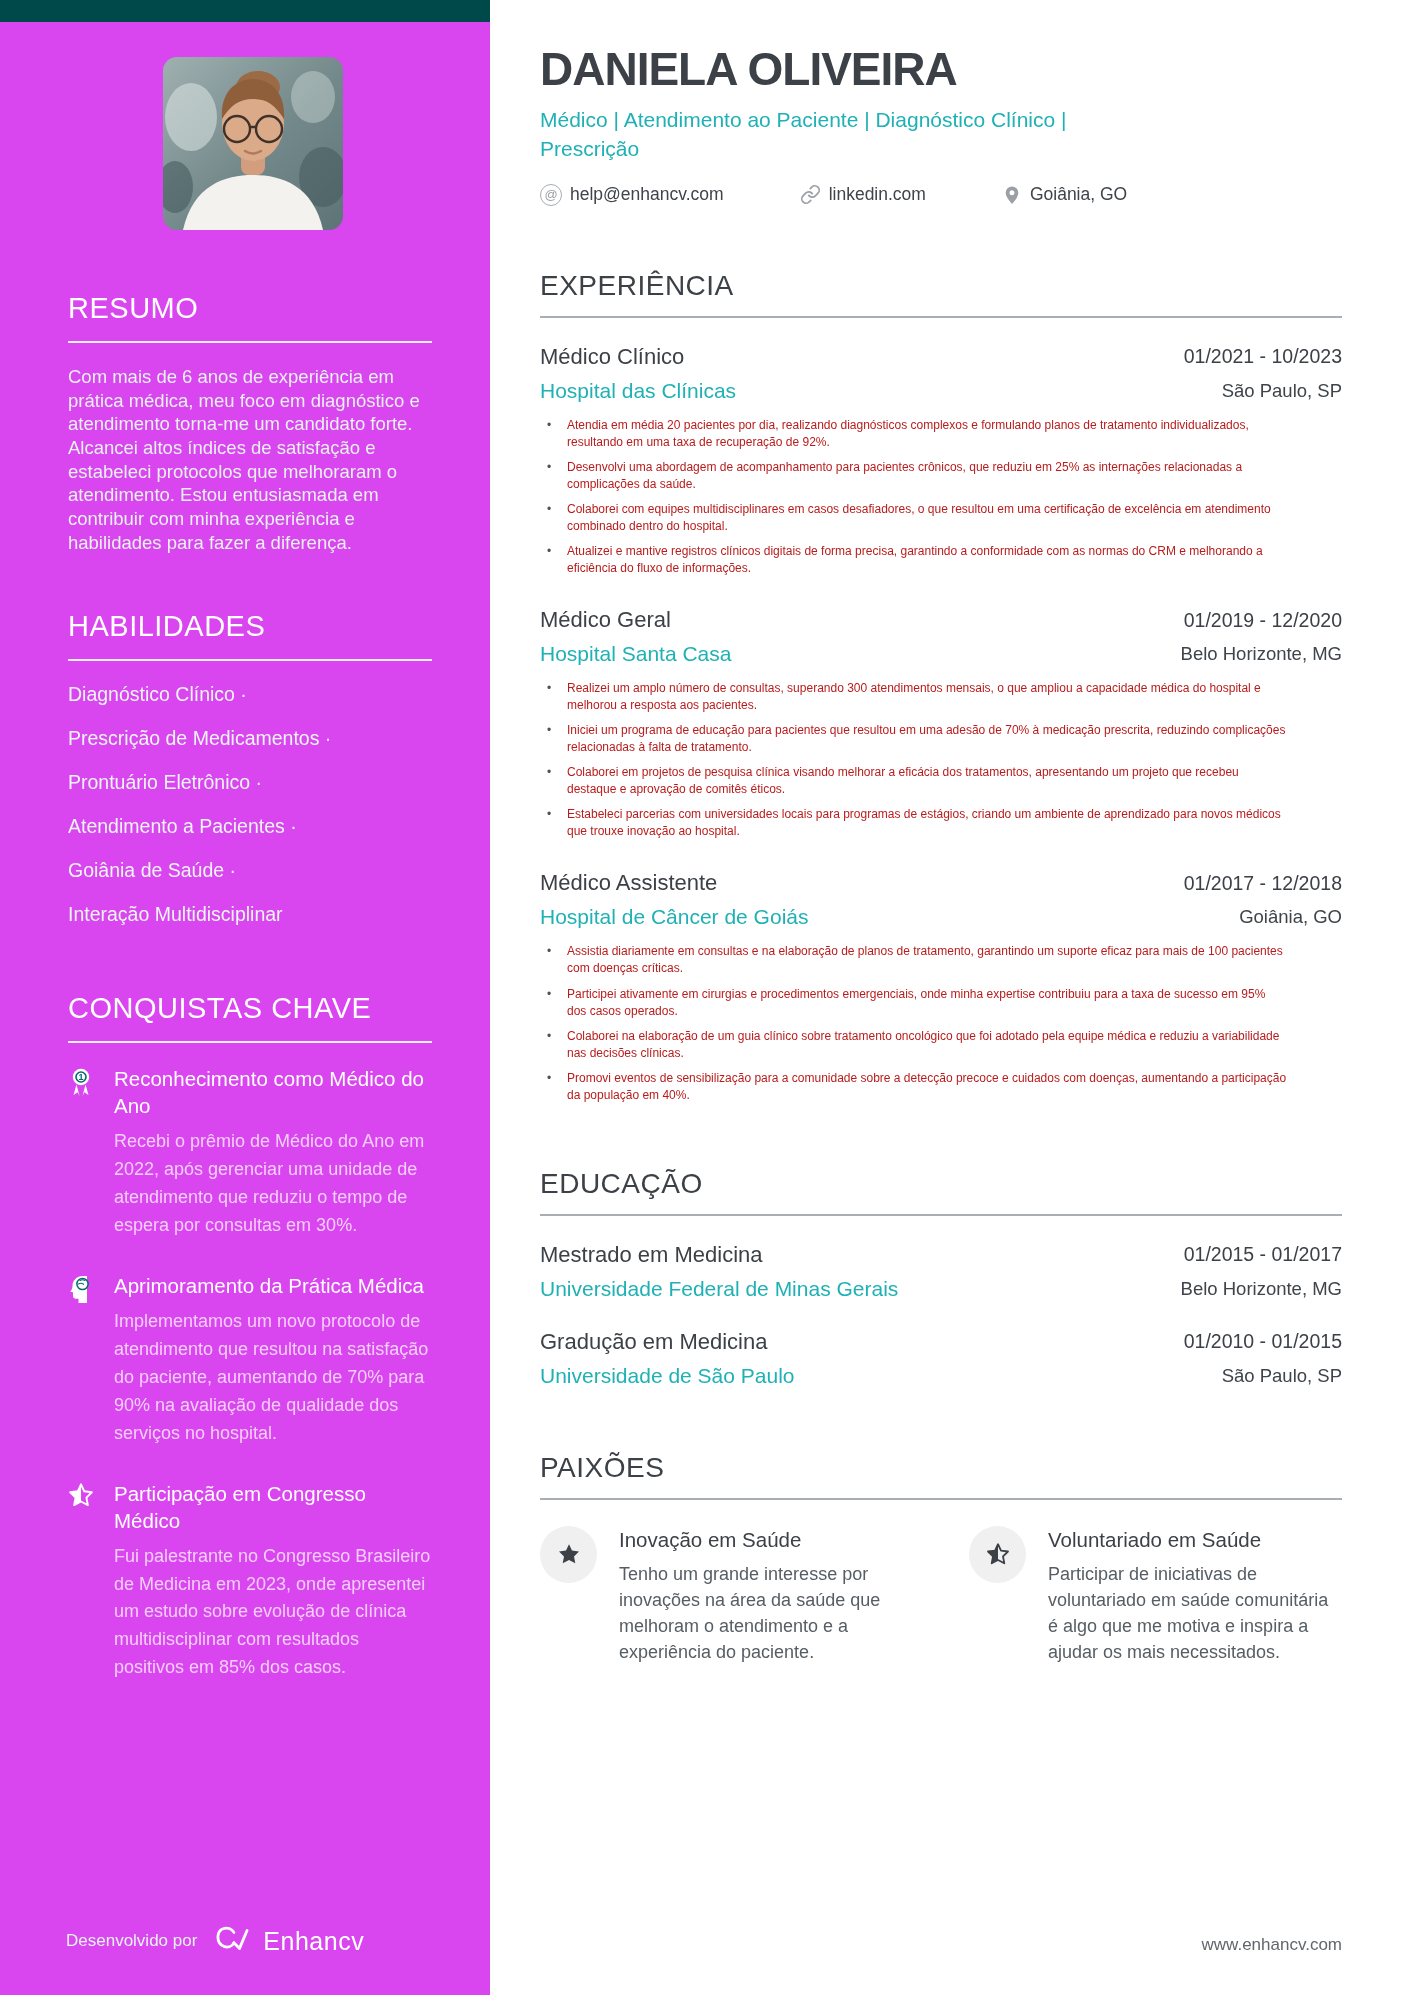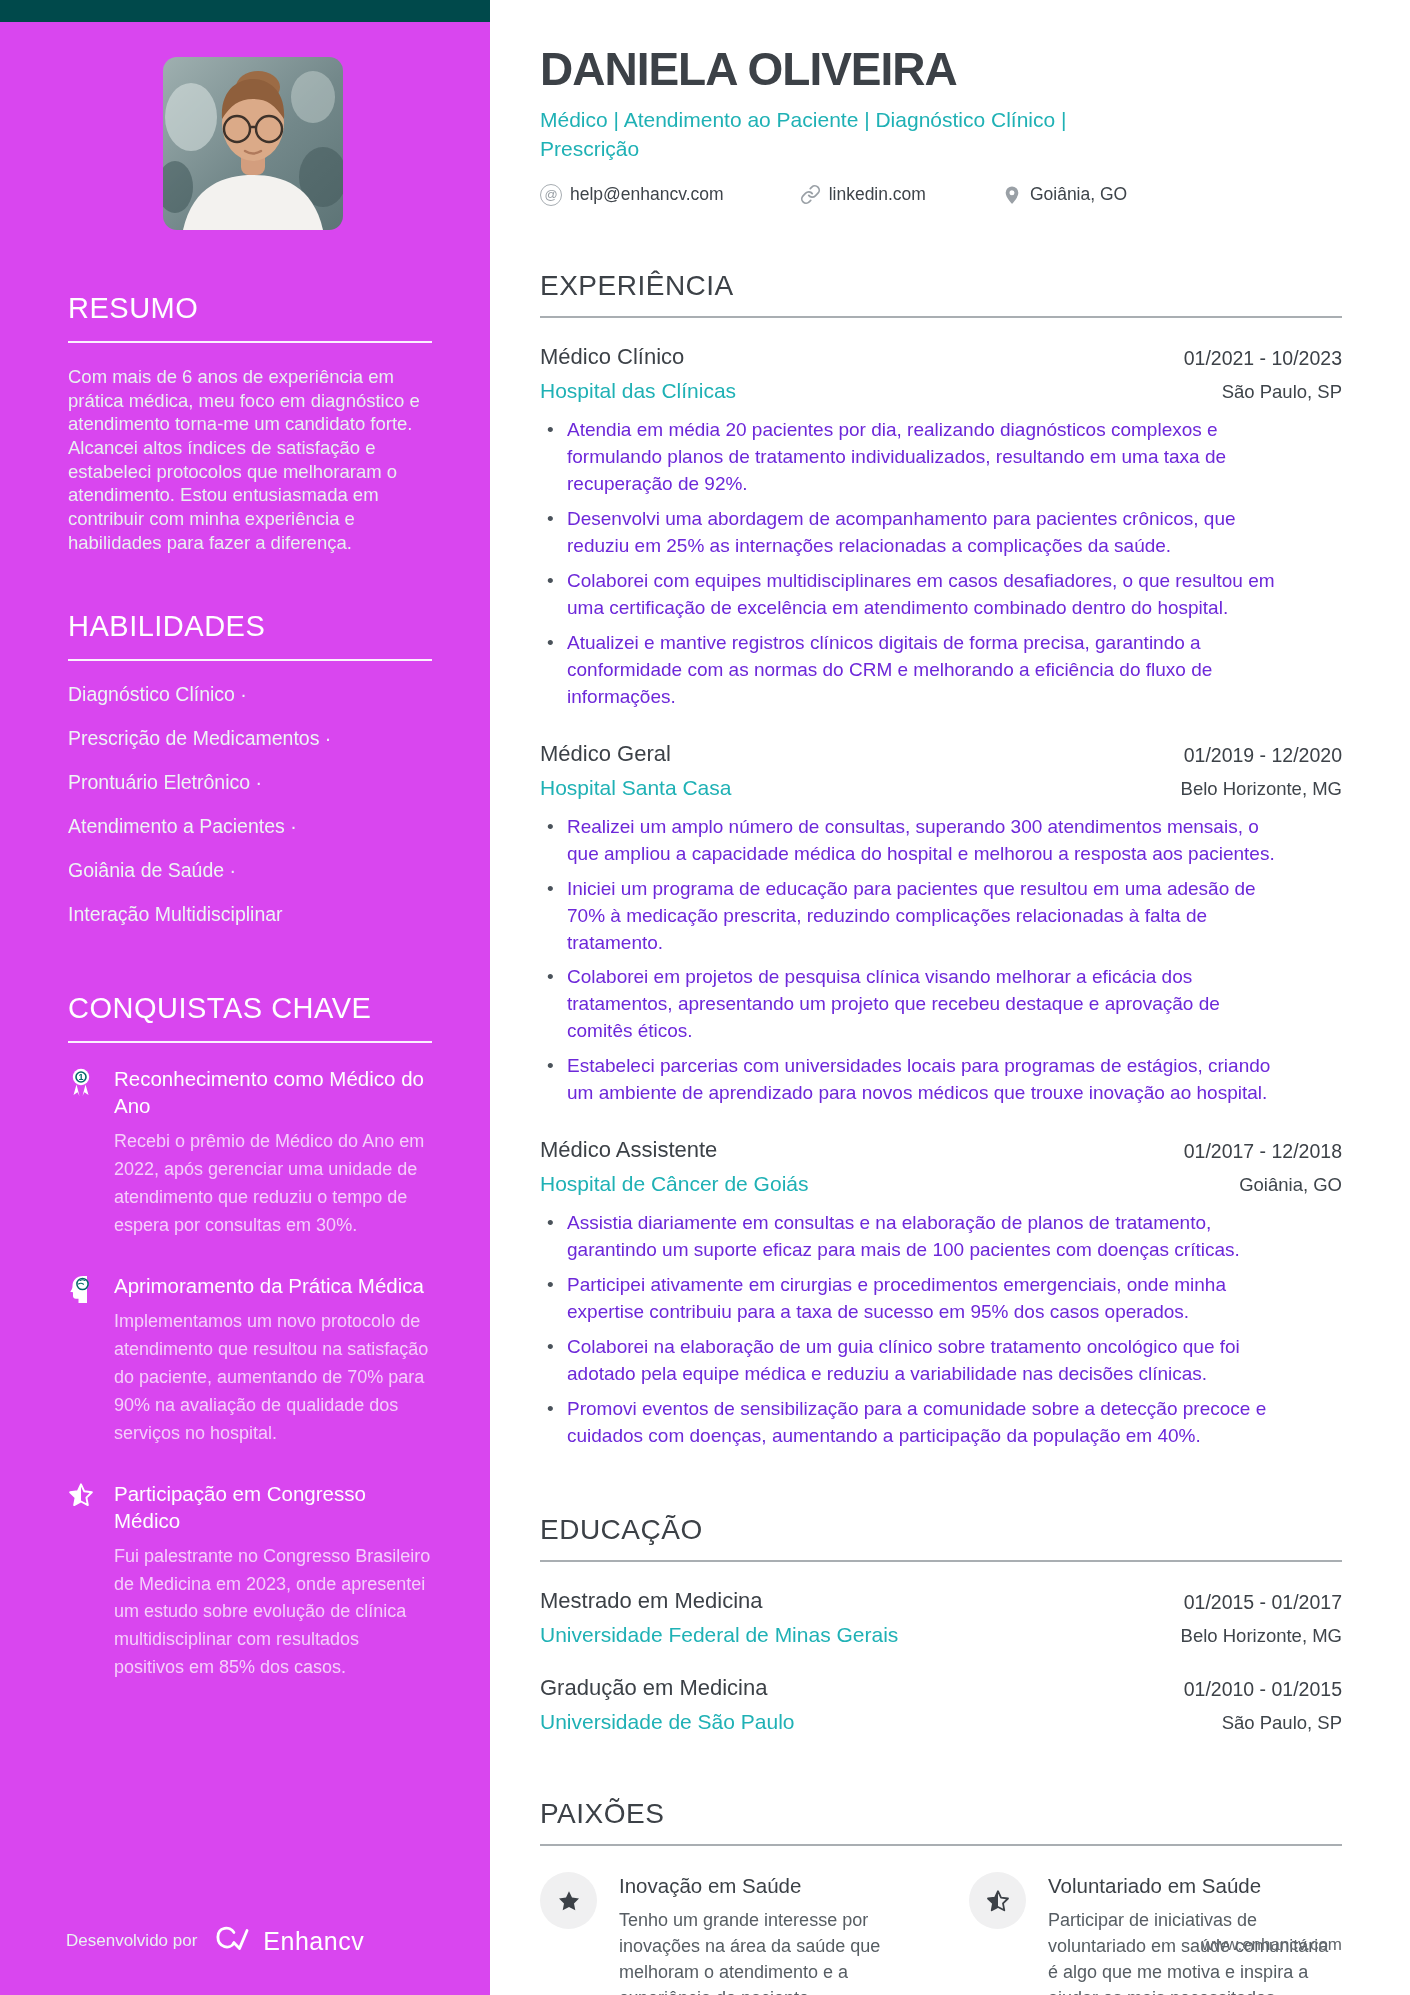--- a/index.html
+++ b/index.html
@@ -33,29 +33,29 @@
   .contacts{display:flex;align-items:center;margin-top:20px;gap:48px;}
   .contact{display:flex;align-items:center;margin-right:28px;color:#3E444A;font-size:17.5px;}
   .cicon{display:inline-flex;align-items:center;justify-content:center;margin-right:8px;}
   .at-icon{width:20px;height:20px;border:1.6px solid #A7ADB2;border-radius:50%;
            color:#9AA0A6;font-size:13px;font-weight:500;}
   .at-icon::before{content:"@";}
   .msec{margin-top:64px;}
   .msec h2{margin:0;color:#3C4147;font-size:28px;font-weight:500;letter-spacing:.5px;}
   .m-rule{border-top:2px solid #A9AEB2;margin:14px 0 26px 0;}
   .job{margin-bottom:30px;}
-  .row{display:flex;justify-content:space-between;align-items:flex-end;}
+  .row{display:flex;justify-content:space-between;align-items:center;}
   .job-title{margin:0;color:#3C4147;font-size:22px;font-weight:500;}
   .job-date{color:#3C4147;font-size:19.5px;white-space:nowrap;}
   .row2{margin-top:9px;}
   .company{color:#1FB1B5;font-size:21px;font-weight:500;}
   .place{color:#3E444A;font-size:18.5px;white-space:nowrap;}
   ul.bullets{margin:14px 0 0 0;padding:0;list-style:none;}
   ul.bullets li{position:relative;padding-left:27px;margin-bottom:8px;
-                color:#6d28d9;font-size:19px;line-height:1.42;max-width:720px;}
+                color:#b91c1c;font-size:12px;line-height:1.42;max-width:720px;}
   ul.bullets li::before{content:"•";position:absolute;left:7px;top:0;color:#4A525A;}
   .edu-entry{margin-bottom:28px;}
   .passions{display:grid;grid-template-columns:1fr 1fr;column-gap:56px;}
   .passion{display:flex;align-items:flex-start;}
   .badge{flex:0 0 57px;width:57px;height:57px;border-radius:50%;background:#F0F0F1;
          display:flex;align-items:center;justify-content:center;margin-right:22px;}
   .passion h3{margin:2px 0 0 0;color:#3C4147;font-size:20.5px;font-weight:500;}
   .passion p{margin:9px 0 0 0;color:#565D63;font-size:18px;line-height:1.45;max-width:330px;}
   .site{position:absolute;right:68px;bottom:40px;color:#62676C;font-size:17px;}
 </style>

